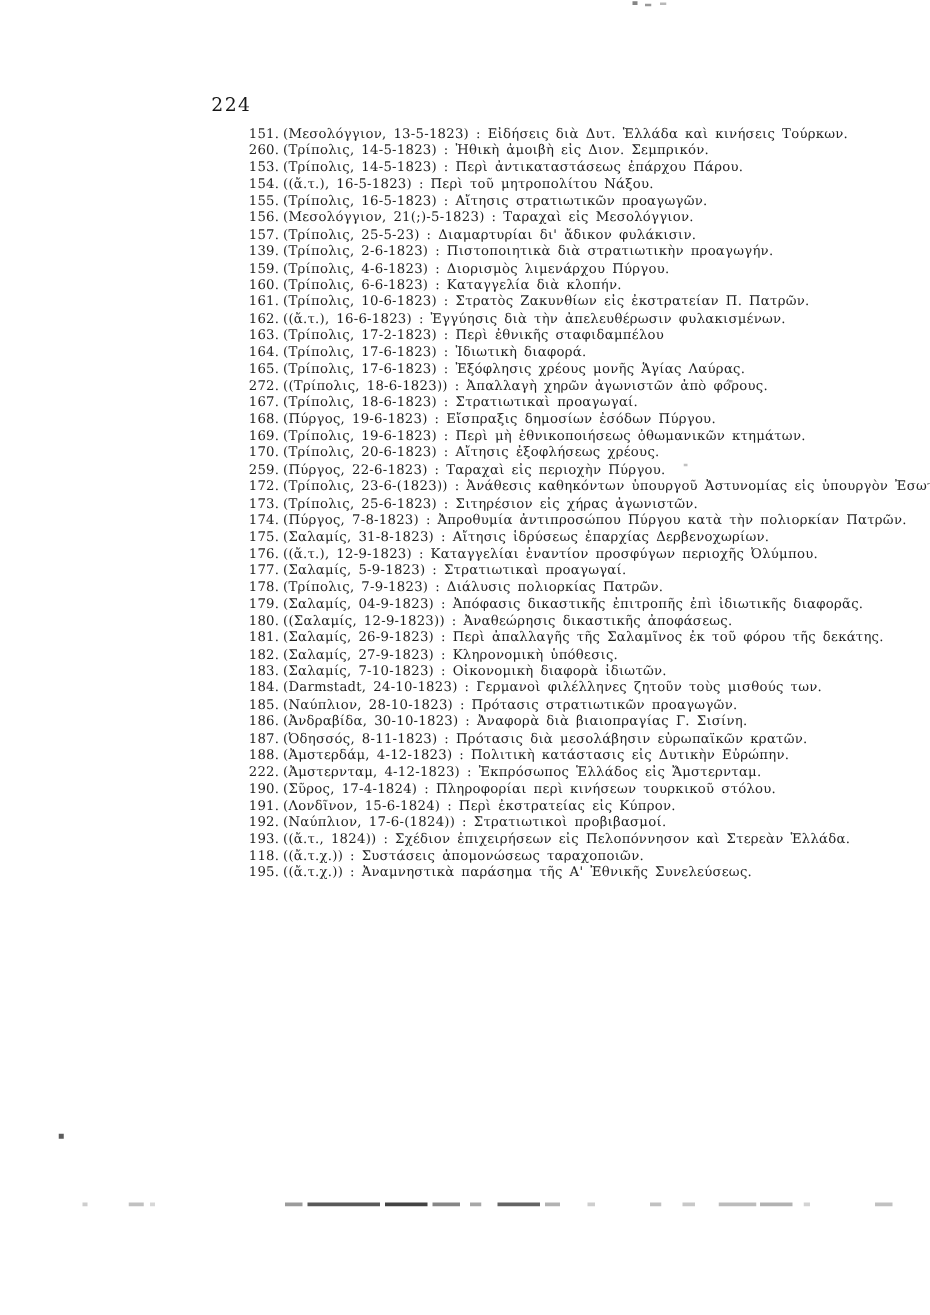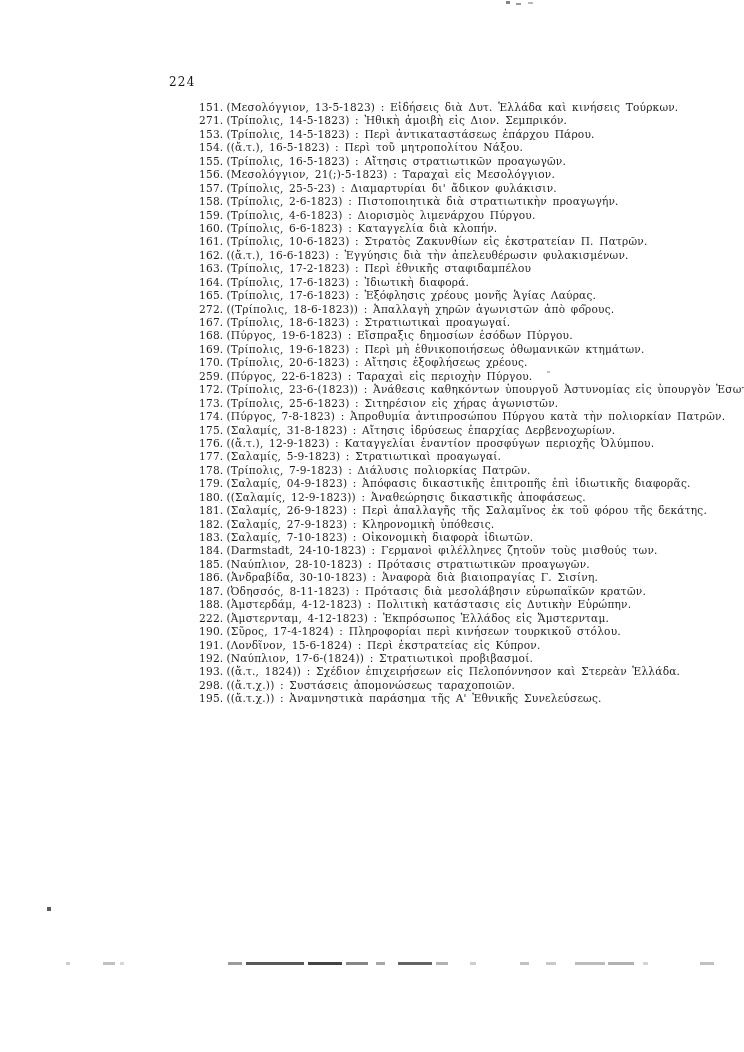--- a/index.html
+++ b/index.html
@@ -7,21 +7,21 @@
     width: 744px; height: 1052px;
     background: #ffffff;
     font-family: "DejaVu Serif", serif;
     color: #1e1e1e;
     position: relative;
     overflow: hidden;
   }
   .page-number {
     position: absolute;
     left: 169px; top: 75px;
-    font-size: 12px;
+    font-size: 15px;
     letter-spacing: 1.2px;
     color: #161616;
   }
   .entry-list {
     position: absolute;
     left: 167px; top: 101px;
     font-size: 10.6px;
     line-height: 13.45px;
     letter-spacing: 0.2px;
     word-spacing: 2px;
@@ -35,27 +35,27 @@
   .artifact-row span { position: absolute; top: 1px; height: 3px; background: #222; display: block; }
   .speck { position: absolute; background: #333; }
 </style>
 </head>
 <body>
 
 <div class="page-number">224</div>
 
 <div class="entry-list">
     <div class="row"><span class="no">151.</span><span>(Μεσολόγγιον, 13-5-1823) : Εἰδήσεις διὰ Δυτ. Ἑλλάδα καὶ κινήσεις Τούρκων.</span></div>
-    <div class="row"><span class="no">271.</span><span>(Τρίπολις, 14-5-1823) : Ἠθικὴ ἀμοιβὴ εἰς Διον. Σεμπρικόν.</span></div>
+    <div class="row"><span class="no">260.</span><span>(Τρίπολις, 14-5-1823) : Ἠθικὴ ἀμοιβὴ εἰς Διον. Σεμπρικόν.</span></div>
     <div class="row"><span class="no">153.</span><span>(Τρίπολις, 14-5-1823) : Περὶ ἀντικαταστάσεως ἐπάρχου Πάρου.</span></div>
     <div class="row"><span class="no">154.</span><span>((ἄ.τ.), 16-5-1823) : Περὶ τοῦ μητροπολίτου Νάξου.</span></div>
     <div class="row"><span class="no">155.</span><span>(Τρίπολις, 16-5-1823) : Αἴτησις στρατιωτικῶν προαγωγῶν.</span></div>
     <div class="row"><span class="no">156.</span><span>(Μεσολόγγιον, 21(;)-5-1823) : Ταραχαὶ εἰς Μεσολόγγιον.</span></div>
     <div class="row"><span class="no">157.</span><span>(Τρίπολις, 25-5-23) : Διαμαρτυρίαι δι' ἄδικον φυλάκισιν.</span></div>
-    <div class="row"><span class="no">158.</span><span>(Τρίπολις, 2-6-1823) : Πιστοποιητικὰ διὰ στρατιωτικὴν προαγωγήν.</span></div>
+    <div class="row"><span class="no">139.</span><span>(Τρίπολις, 2-6-1823) : Πιστοποιητικὰ διὰ στρατιωτικὴν προαγωγήν.</span></div>
     <div class="row"><span class="no">159.</span><span>(Τρίπολις, 4-6-1823) : Διορισμὸς λιμενάρχου Πύργου.</span></div>
     <div class="row"><span class="no">160.</span><span>(Τρίπολις, 6-6-1823) : Καταγγελία διὰ κλοπήν.</span></div>
     <div class="row"><span class="no">161.</span><span>(Τρίπολις, 10-6-1823) : Στρατὸς Ζακυνθίων εἰς ἐκστρατείαν Π. Πατρῶν.</span></div>
     <div class="row"><span class="no">162.</span><span>((ἄ.τ.), 16-6-1823) : Ἐγγύησις διὰ τὴν ἀπελευθέρωσιν φυλακισμένων.</span></div>
     <div class="row"><span class="no">163.</span><span>(Τρίπολις, 17-2-1823) : Περὶ ἐθνικῆς σταφιδαμπέλου</span></div>
     <div class="row"><span class="no">164.</span><span>(Τρίπολις, 17-6-1823) : Ἰδιωτικὴ διαφορά.</span></div>
     <div class="row"><span class="no">165.</span><span>(Τρίπολις, 17-6-1823) : Ἐξόφλησις χρέους μονῆς Ἁγίας Λαύρας.</span></div>
     <div class="row"><span class="no">272.</span><span>((Τρίπολις, 18-6-1823)) : Ἀπαλλαγὴ χηρῶν ἀγωνιστῶν ἀπὸ φόρους.</span></div>
     <div class="row"><span class="no">167.</span><span>(Τρίπολις, 18-6-1823) : Στρατιωτικαὶ προαγωγαί.</span></div>
     <div class="row"><span class="no">168.</span><span>(Πύργος, 19-6-1823) : Εἴσπραξις δημοσίων ἐσόδων Πύργου.</span></div>
@@ -77,21 +77,21 @@
     <div class="row"><span class="no">184.</span><span>(Darmstadt, 24-10-1823) : Γερμανοὶ φιλέλληνες ζητοῦν τοὺς μισθούς των.</span></div>
     <div class="row"><span class="no">185.</span><span>(Ναύπλιον, 28-10-1823) : Πρότασις στρατιωτικῶν προαγωγῶν.</span></div>
     <div class="row"><span class="no">186.</span><span>(Ἀνδραβίδα, 30-10-1823) : Ἀναφορὰ διὰ βιαιοπραγίας Γ. Σισίνη.</span></div>
     <div class="row"><span class="no">187.</span><span>(Ὀδησσός, 8-11-1823) : Πρότασις διὰ μεσολάβησιν εὐρωπαϊκῶν κρατῶν.</span></div>
     <div class="row"><span class="no">188.</span><span>(Ἀμστερδάμ, 4-12-1823) : Πολιτικὴ κατάστασις εἰς Δυτικὴν Εὐρώπην.</span></div>
     <div class="row"><span class="no">222.</span><span>(Ἀμστερνταμ, 4-12-1823) : Ἐκπρόσωπος Ἑλλάδος εἰς Ἄμστερνταμ.</span></div>
     <div class="row"><span class="no">190.</span><span>(Σῦρος, 17-4-1824) : Πληροφορίαι περὶ κινήσεων τουρκικοῦ στόλου.</span></div>
     <div class="row"><span class="no">191.</span><span>(Λονδῖνον, 15-6-1824) : Περὶ ἐκστρατείας εἰς Κύπρον.</span></div>
     <div class="row"><span class="no">192.</span><span>(Ναύπλιον, 17-6-(1824)) : Στρατιωτικοὶ προβιβασμοί.</span></div>
     <div class="row"><span class="no">193.</span><span>((ἄ.τ., 1824)) : Σχέδιον ἐπιχειρήσεων εἰς Πελοπόννησον καὶ Στερεὰν Ἑλλάδα.</span></div>
-    <div class="row"><span class="no">298.</span><span>((ἄ.τ.χ.)) : Συστάσεις ἀπομονώσεως ταραχοποιῶν.</span></div>
+    <div class="row"><span class="no">118.</span><span>((ἄ.τ.χ.)) : Συστάσεις ἀπομονώσεως ταραχοποιῶν.</span></div>
     <div class="row"><span class="no">195.</span><span>((ἄ.τ.χ.)) : Ἀναμνηστικὰ παράσημα τῆς Α' Ἐθνικῆς Συνελεύσεως.</span></div>
   </div>
 
 <div class="artifact-row">
   <span style="left:66px;  width:4px;  opacity:.22"></span>
   <span style="left:103px; width:12px; opacity:.28"></span>
   <span style="left:120px; width:4px;  opacity:.18"></span>
   <span style="left:228px; width:14px; opacity:.45"></span>
   <span style="left:246px; width:58px; opacity:.75"></span>
   <span style="left:308px; width:34px; opacity:.85"></span>

